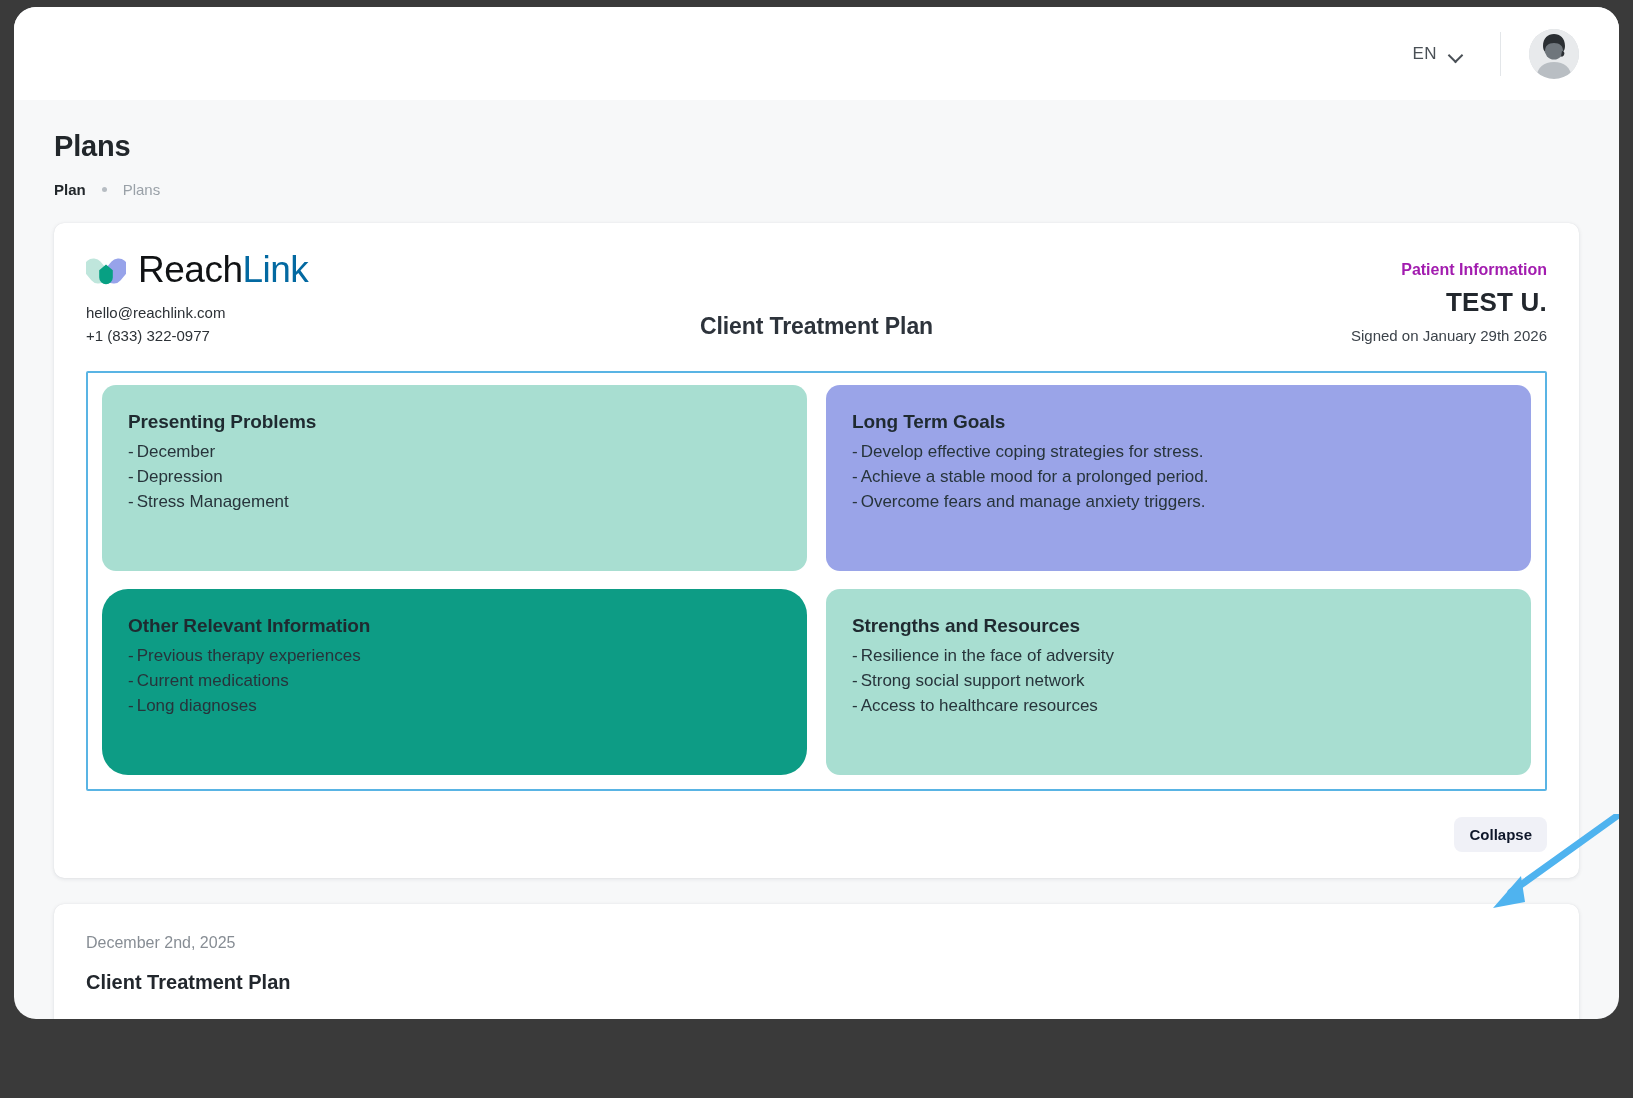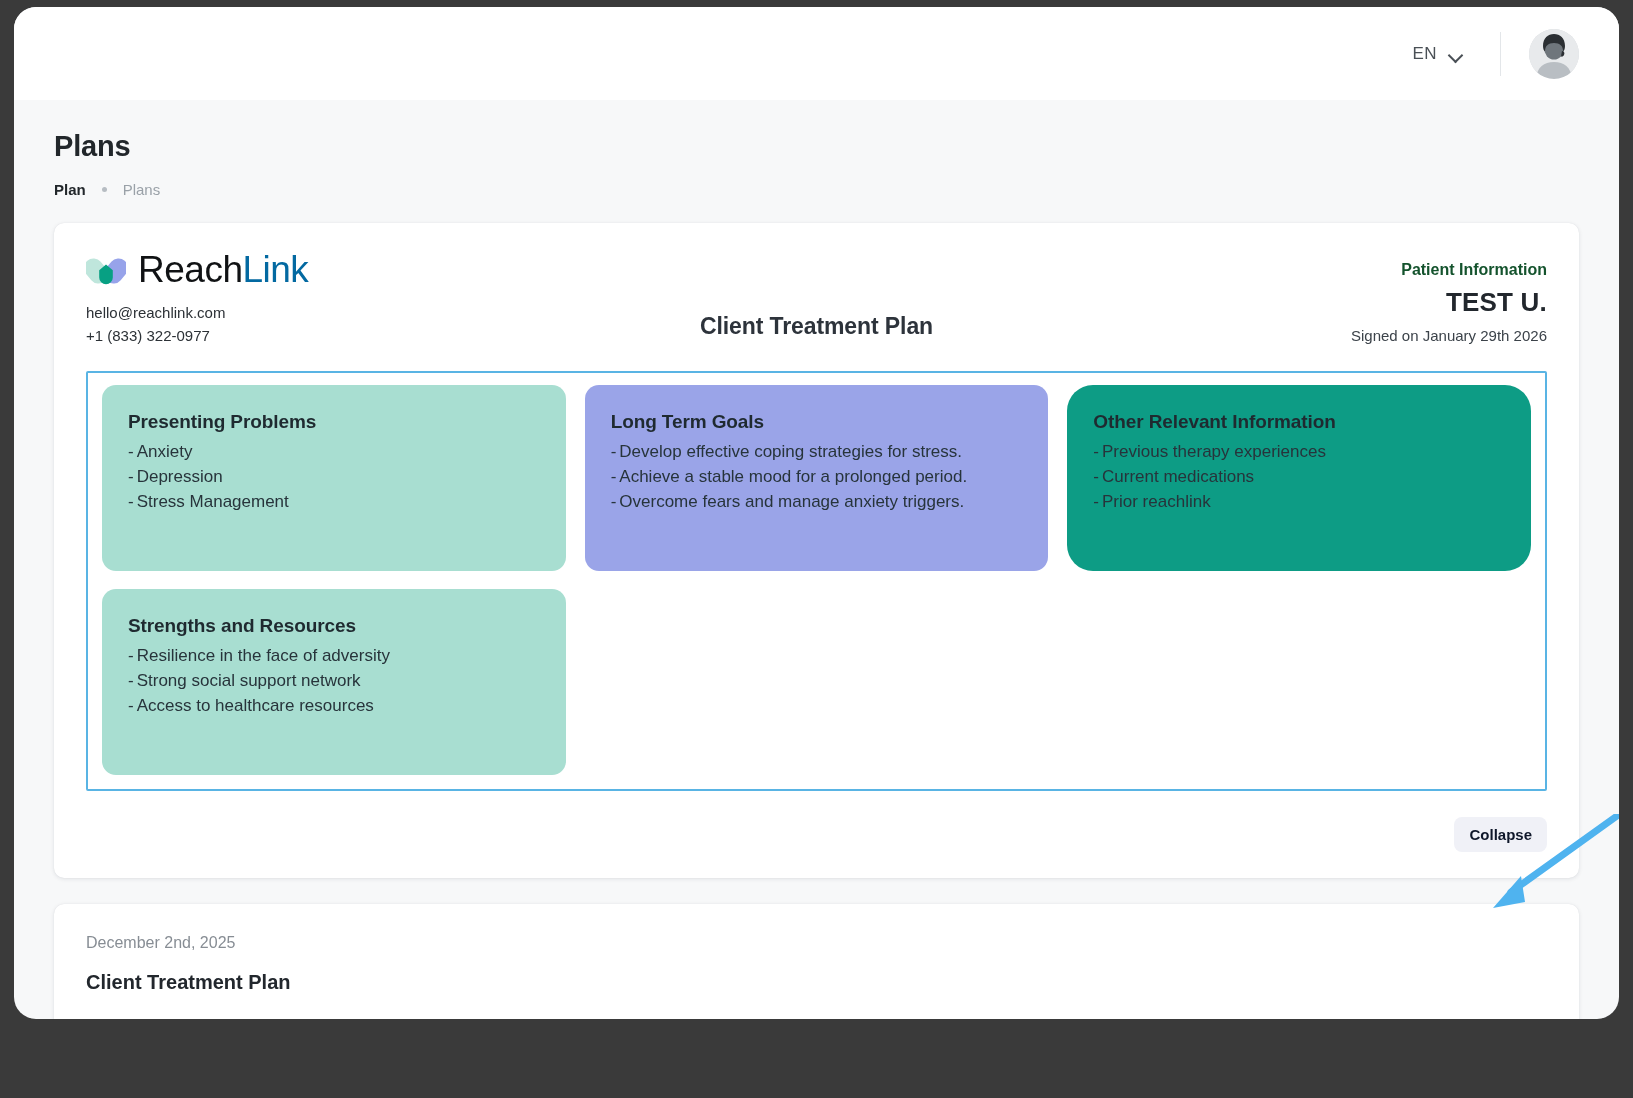--- a/index.html
+++ b/index.html
@@ -157,21 +157,21 @@
   }
 
   .patient-block {
     text-align: right;
     padding-top: 10px;
     width: 380px;
   }
   .patient-label {
     font-size: 16px;
     font-weight: bold;
-    color: #14532d;
+    color: #a21caf;
   }
   .patient-name {
     font-size: 26px;
     font-weight: bold;
     color: #22272d;
     margin-top: 8px;
     letter-spacing: .2px;
   }
   .patient-signed {
     font-size: 15px;
@@ -179,21 +179,21 @@
     margin-top: 9px;
   }
 
   
   .grid-frame {
     margin-top: 20px;
     border: 2px solid #59b4e4;
     border-radius: 2px;
     padding: 12px 14px 14px 14px;
     display: grid;
-    grid-template-columns: 1fr 1fr 1fr;
+    grid-template-columns: 1fr 1fr;
     gap: 18px 19px;
   }
   .panel {
     border-radius: 14px;
     padding: 26px 26px 26px 26px;
     min-height: 186px;
   }
 
   .panel-title {
     font-size: 19px;
@@ -345,21 +345,21 @@
       </div>
 
     </div>
 
     <div class="grid-frame" id="panel-grid">
         <div class="panel" style="background: rgb(168, 222, 209);">
           <div class="panel-title">Presenting Problems</div>
           <ul class="panel-list">
             <li>
               <span class="dash">-</span>
-              <span>Anxiety</span>
+              <span>December</span>
             </li>
             <li>
               <span class="dash">-</span>
               <span>Depression</span>
             </li>
             <li>
               <span class="dash">-</span>
               <span>Stress Management</span>
             </li>
           </ul>
@@ -387,21 +387,21 @@
             <li>
               <span class="dash">-</span>
               <span>Previous therapy experiences</span>
             </li>
             <li>
               <span class="dash">-</span>
               <span>Current medications</span>
             </li>
             <li>
               <span class="dash">-</span>
-              <span>Prior reachlink</span>
+              <span>Long diagnoses</span>
             </li>
           </ul>
         </div>
         <div class="panel" style="background: rgb(168, 222, 209);">
           <div class="panel-title">Strengths and Resources</div>
           <ul class="panel-list">
             <li>
               <span class="dash">-</span>
               <span>Resilience in the face of adversity</span>
             </li>

